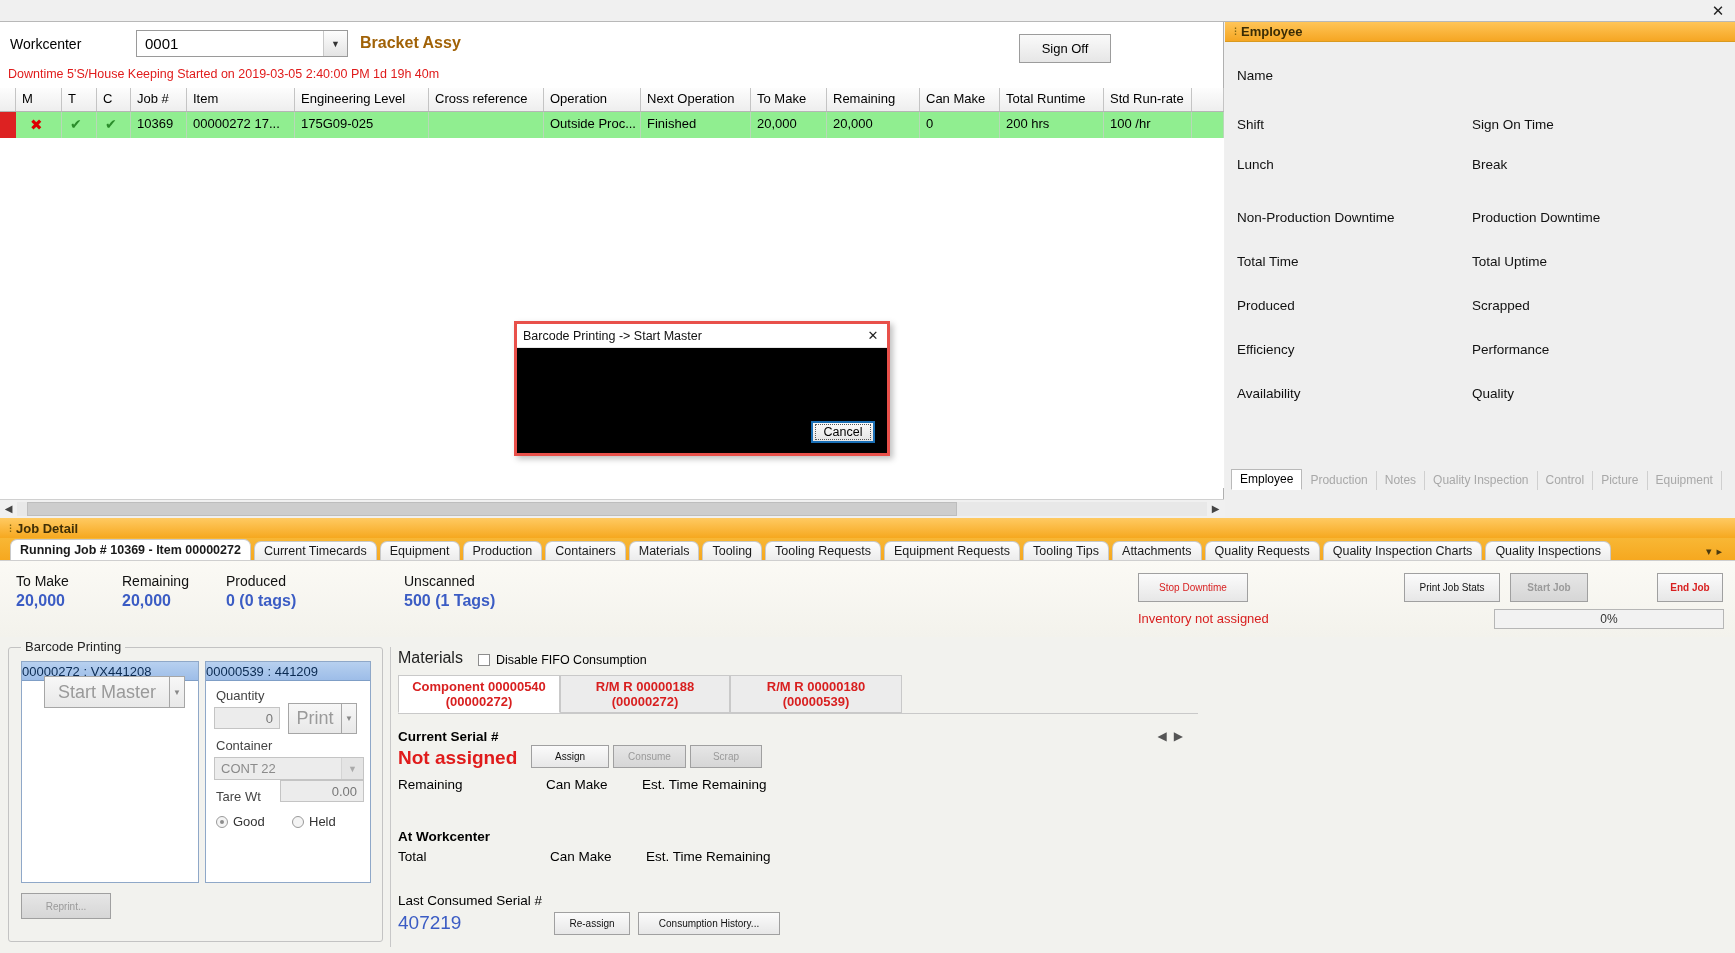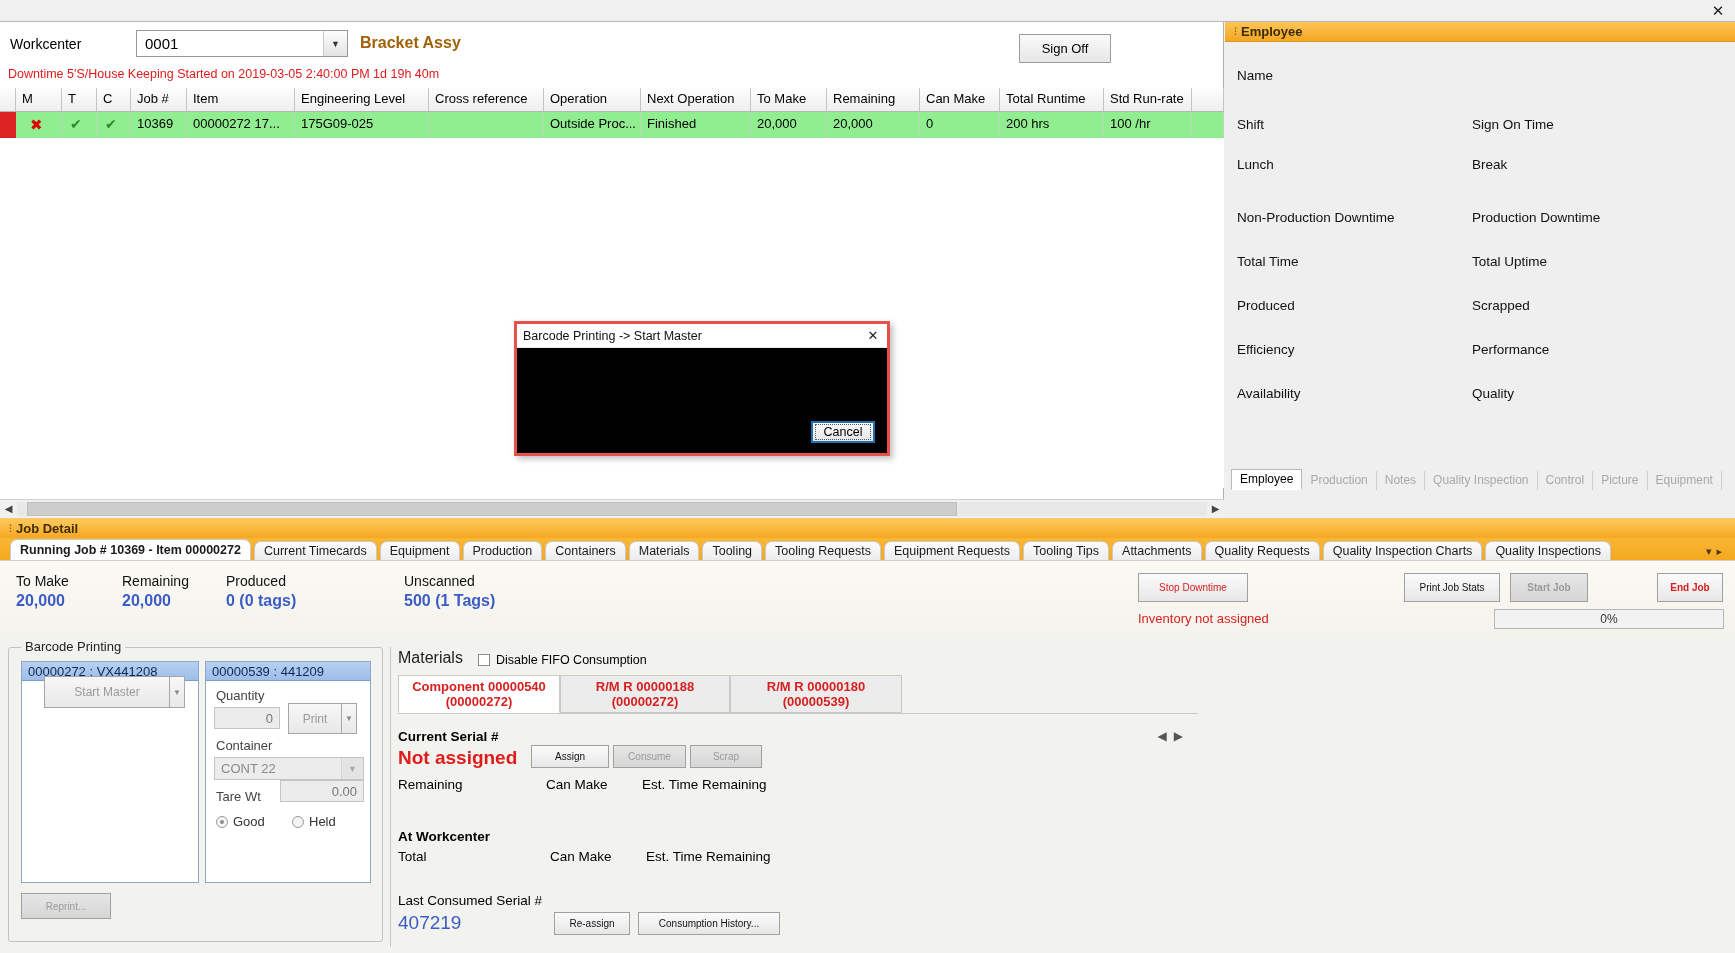--- a/index.html
+++ b/index.html
@@ -153,26 +153,26 @@
   .fieldset {
     position: absolute; left: 8px; top: 10px; width: 375px; height: 295px;
     border: 1px solid #c3c3c3; border-radius: 3px;
   }
   .fieldset > .legend {
     position: absolute; left: 12px; top: -9px; background: #f2f2ee; padding: 0 4px; font-size: 13px; color: #222;
   }
   .bcbox { position: absolute; border: 1px solid #8fa8c8; background: #fff; }
   .bcbox .hdr {
     height: 19px; background: linear-gradient(#b7d0ef,#9dbde8); border-bottom: 1px solid #7f9ec6;
-    font-size: 13px; padding-left: 6px; color: #0a2a52; line-height: 19px; white-space: nowrap;
+    font-size: 13px; color: #0a2a52; line-height: 19px; white-space: nowrap;
   }
   .splitbtn { position: absolute; display: flex; }
   .splitbtn .main {
     border: 1px solid #a6a6a6; background: linear-gradient(#f7f7f7,#e8e8e8);
-    display: flex; align-items: center; justify-content: center; font-size: 12px; color: #9a9a9a;
+    display: flex; align-items: center; justify-content: center; font-size: 18px; color: #9a9a9a;
   }
   .splitbtn .drop {
     width: 15px; border: 1px solid #a6a6a6; border-left: none;
     background: linear-gradient(#f7f7f7,#e8e8e8); display: flex; align-items: center; justify-content: center;
     font-size: 8px; color: #888;
   }
   .inp {
     position: absolute; border: 1px solid #c4c4c4; background: #ececec;
     font-size: 13px; color: #777; display: flex; align-items: center;
   }

